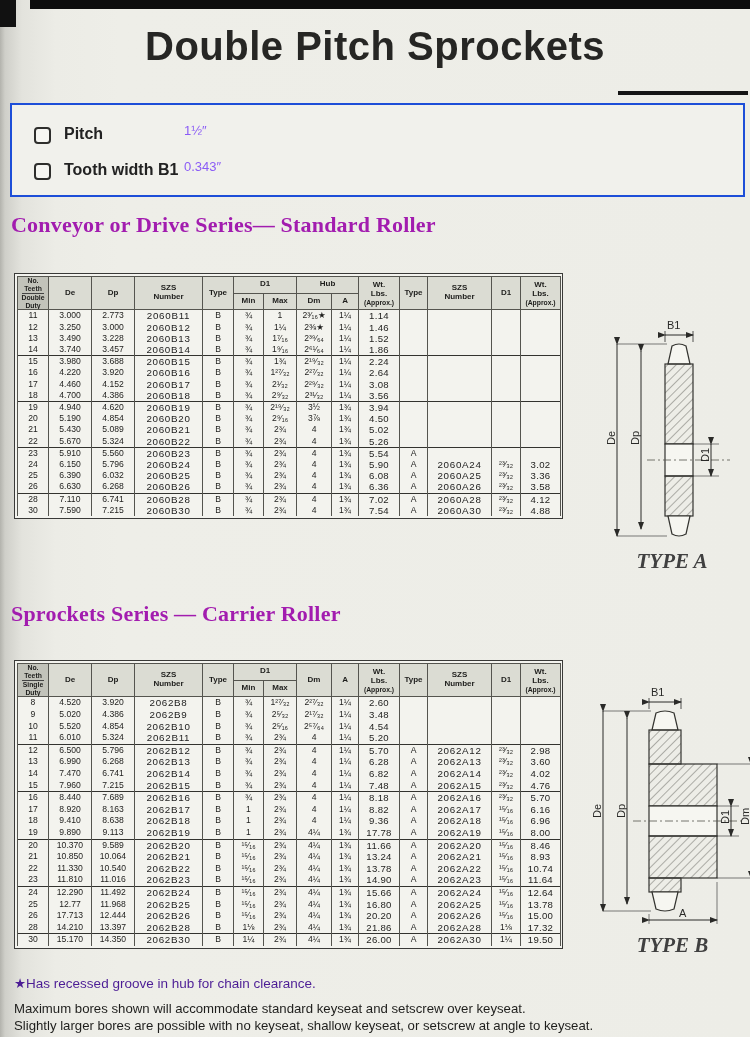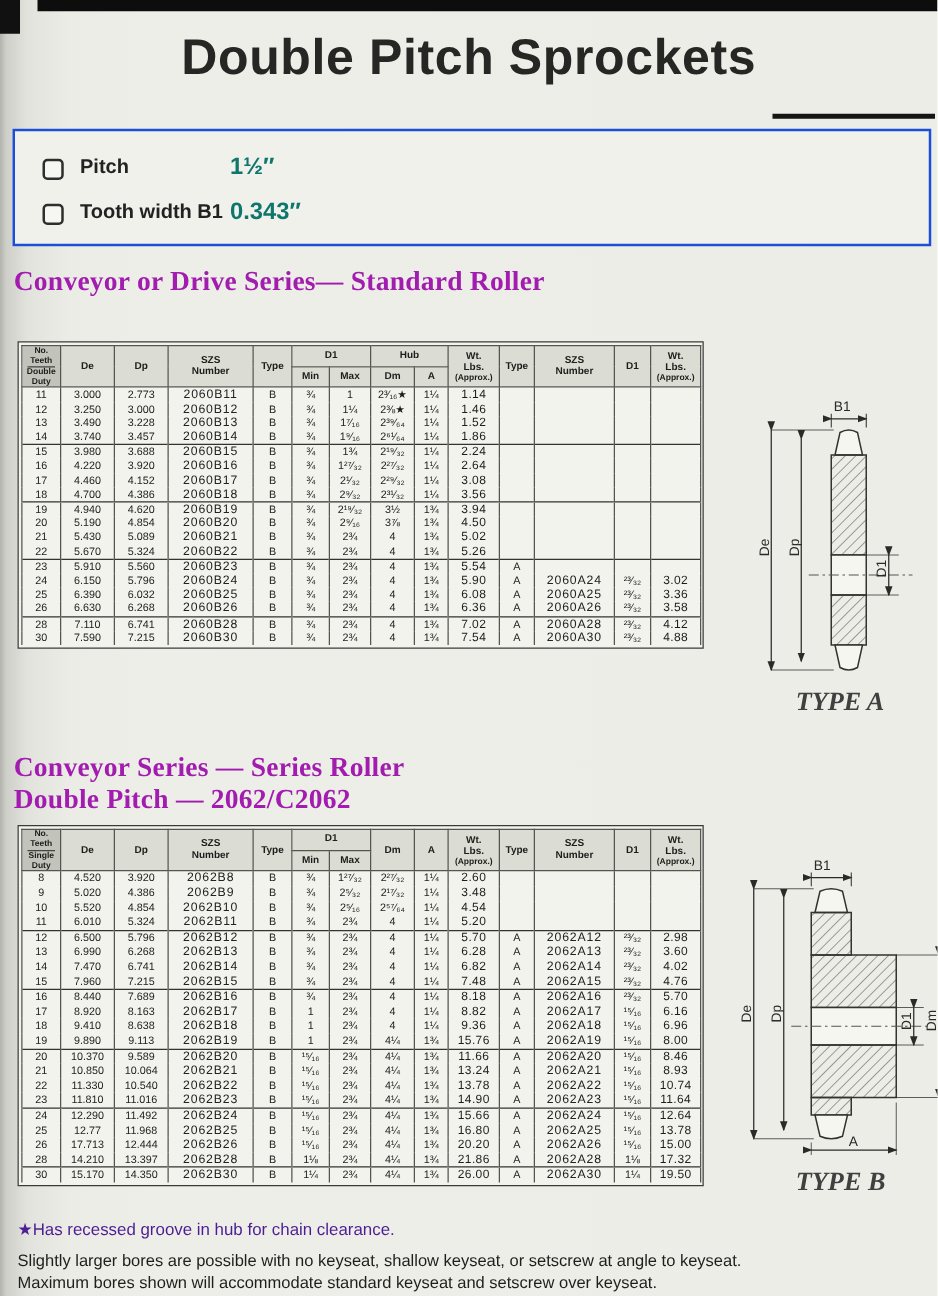--- a/index.html
+++ b/index.html
@@ -13,21 +13,21 @@
   .topbar{left:30px;top:0;width:720px;height:9px;background:#0d0d0d;}
   .topsq{left:0;top:0;width:16px;height:27px;background:#111;}
   .titleline{left:618px;top:91px;width:130px;height:4px;background:#151515;}
   .page-title{left:95px;top:24px;width:560px;text-align:center;
     font-size:40px;font-weight:700;letter-spacing:.5px;color:#262624;}
   
   .specbox{left:10px;top:103px;width:731px;height:90px;border:2px solid #1d4ed8;background:#f1f1ec;}
   .specrow{position:absolute;left:0;width:100%;height:24px;}
   .chk{position:absolute;left:22px;top:2px;width:13px;height:13px;border:2px solid #2e2e2c;border-radius:4px;background:#f6f6f2;}
   .speclabel{position:absolute;left:52px;top:0;font-size:16px;font-weight:700;color:#222;}
-  .specval{position:absolute;left:172px;top:-2px;font-size:19px;font-weight:700;color:#0f766e;}
+  .specval{position:absolute;left:172px;top:-2px;font-size:13px;font-weight:400;color:#8b5cf6;}
   
   .secHead{font-family:"Liberation Serif",serif;font-weight:700;font-size:22px;line-height:25px;color:#a21caf;letter-spacing:.2px;}
   .sec1{left:11px;top:212px;}
   .sec2{left:11px;top:601px;}
   
   .twrap{border:1.5px solid #3a3a38;padding:2px;background:#f3f3ee;}
   .t1wrap{left:14px;top:273px;width:543px;}
   .t2wrap{left:14px;top:660px;width:543px;}
   table{border-collapse:collapse;table-layout:fixed;width:543px;background:transparent;}
   th,td{border-left:1px solid #55554f;border-right:1px solid #55554f;
@@ -473,22 +473,21 @@
   <text x="42" y="135" transform="rotate(-90 39 130)">Dp</text>
 
   <line x1="116" y1="126" x2="116" y2="158" stroke="#2a2a28" stroke-width="1" marker-start="url(#ar)" marker-end="url(#ar)"></line>
   <line x1="98" y1="126" x2="124" y2="126" stroke="#2a2a28" stroke-width=".6"></line>
   <line x1="98" y1="158" x2="124" y2="158" stroke="#2a2a28" stroke-width=".6"></line>
   <text x="112" y="152" transform="rotate(-90 109 147)">D1</text>
 </svg>
 <div class="abs dcap capA">TYPE A</div>
 
 <div class="abs secHead sec2">
-  <div>Conveyor Series  — Series Roller</div>
-  <div>Double Pitch — 2062/C2062</div>
+  <div>Sprockets Series  — Carrier Roller</div>
 </div>
 
 <div class="abs twrap t2wrap">
   <table class="t2">
     <colgroup>
       <col style="width:31px">
         <col style="width:43px">
         <col style="width:43px">
         <col style="width:68px">
       <col style="width:31px">
@@ -726,21 +725,21 @@
         <tr>
           <td class="c0">19</td>
           <td class="c1">9.890</td>
           <td class="c2">9.113</td>
           <td class="c3">2062B19</td>
           <td class="c4">B</td>
           <td class="c5">1</td>
           <td class="c6">2¾</td>
           <td class="c7">4¼</td>
           <td class="c8">1¾</td>
-          <td class="c9">15.76</td>
+          <td class="c9">17.78</td>
           <td class="c10">A</td>
           <td class="c11">2062A19</td>
           <td class="c12">¹⁵⁄₁₆</td>
           <td class="c13">8.00</td>
         </tr>
       </tbody>
       <tbody>
         <tr>
           <td class="c0">20</td>
           <td class="c1">10.370</td>
@@ -931,15 +930,15 @@
 
   <line x1="64" y1="234" x2="132" y2="234" stroke="#2a2a28" stroke-width="1" marker-start="url(#ar)" marker-end="url(#ar)"></line>
   <line x1="64" y1="228" x2="64" y2="238" stroke="#2a2a28" stroke-width=".6"></line>
   <line x1="132" y1="196" x2="132" y2="238" stroke="#2a2a28" stroke-width=".6"></line>
   <text x="94" y="231">A</text>
 </svg>
 <div class="abs dcap capB">TYPE B</div>
 
 <div class="abs fn">★Has recessed groove in hub for chain clearance.</div>
 <div class="abs fn2">
+  <div>Maximum bores shown will accommodate standard keyseat and setscrew over keyseat.</div>
   <div>Slightly larger bores are possible with no keyseat,  shallow keyseat, or setscrew at angle to keyseat.</div>
-  <div>Maximum bores shown will accommodate standard keyseat and setscrew over keyseat.</div>
 </div>
 
 </body></html>

